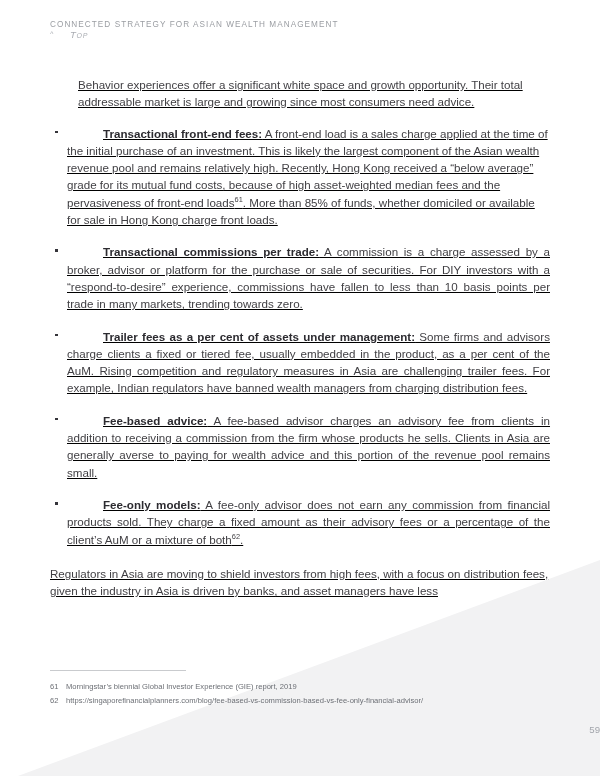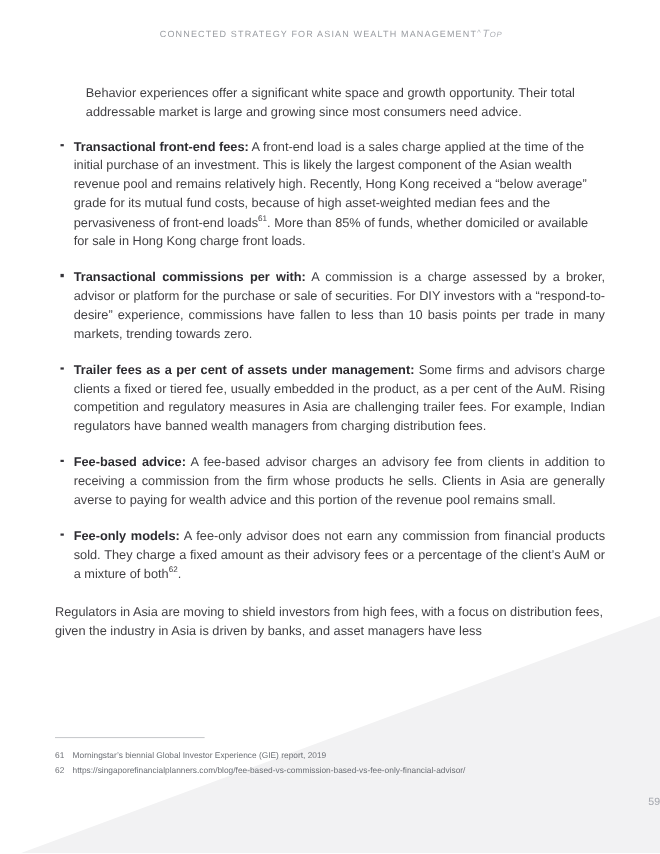--- a/index.html
+++ b/index.html
@@ -36,55 +36,57 @@
 
   
   .header {
     position: absolute;
     top: 26px;
     left: 50px;
     right: 48px;
     height: 14px;
     display: flex;
     align-items: baseline;
-    justify-content: center;
+    justify-content: flex-end;
+    flex-direction: column;
   }
   .header-title {
     font-size: 8.2px;
     letter-spacing: 1.05px;
     color: #9a9da2;
     font-weight: 400;
     white-space: nowrap;
   }
   .header-top-link {
     font-size: 9.5px;
     letter-spacing: 0.7px;
     color: #a9acb2;
     white-space: nowrap;
     display: inline-flex;
     align-items: baseline;
-    gap: 1px;
+    gap: 16px;
     font-style: italic;
   }
   .header-top-link .caret {
     font-size: 7px;
     position: relative;
     top: -2px;
     color: #a9acb2;
   }
   .header-top-link .toplabel {
     font-variant: small-caps;
   }
 
   
   .body-col {
     position: absolute;
     left: 50px;
     width: 500px;
     top: 76px;
+    text-decoration: underline;
   }
   p.para {
     margin: 0;
     font-size: 11.6px;
     line-height: 17.3px;
     color: #403f43;
     text-align: left;
   }
   p.intro {
     margin: 0 0 0 28px;
@@ -125,20 +127,21 @@
     position: absolute;
     left: 5px;
     top: 6px;
     width: 2.6px;
     height: 2.6px;
     background: #35343a;
   }
   .item-term {
     font-weight: bold;
     color: #2c2b30;
+    margin-left: 36px;
   }
   .justify {
     text-align: justify;
     text-justify: inter-word;
   }
   sup.fn {
     font-size: 7.4px;
     vertical-align: super;
     line-height: 0;
     color: #403f43;
@@ -210,21 +213,21 @@
 
       <ul class="fee-list">
 
         <li>
           <span class="bullet"></span>
           <span class="item-term">Transactional front-end fees:</span><span> A front-end load is a sales charge applied at the time of the initial purchase of an investment. This is likely the largest component of the Asian wealth revenue pool and remains relatively high. Recently, Hong Kong received a “below average” grade for its mutual fund costs, because of high asset-weighted median fees and the pervasiveness of front-end loads</span><sup class="fn">61</sup><span>. More than 85% of funds, whether domiciled or available for sale in Hong Kong charge front loads.</span>
         </li>
 
         <li class="justify">
           <span class="bullet"></span>
-          <span class="item-term">Transactional commissions per with:</span><span> A commission is a charge assessed by a broker, advisor or platform for the purchase or sale of securities. For DIY investors with a “respond-to-desire” experience, commissions have fallen to less than 10 basis points per trade in many markets, trending towards zero.</span><sup class="fn"></sup><span></span>
+          <span class="item-term">Transactional commissions per trade:</span><span> A commission is a charge assessed by a broker, advisor or platform for the purchase or sale of securities. For DIY investors with a “respond-to-desire” experience, commissions have fallen to less than 10 basis points per trade in many markets, trending towards zero.</span><sup class="fn"></sup><span></span>
         </li>
 
         <li class="justify">
           <span class="bullet"></span>
           <span class="item-term">Trailer fees as a per cent of assets under management:</span><span> Some firms and advisors charge clients a fixed or tiered fee, usually embedded in the product, as a per cent of the AuM. Rising competition and regulatory measures in Asia are challenging trailer fees. For example, Indian regulators have banned wealth managers from charging distribution fees.</span><sup class="fn"></sup><span></span>
         </li>
 
         <li class="justify">
           <span class="bullet"></span>
           <span class="item-term">Fee-based advice:</span><span> A fee-based advisor charges an advisory fee from clients in addition to receiving a commission from the firm whose products he sells. Clients in Asia are generally averse to paying for wealth advice and this portion of the revenue pool remains small.</span><sup class="fn"></sup><span></span>

